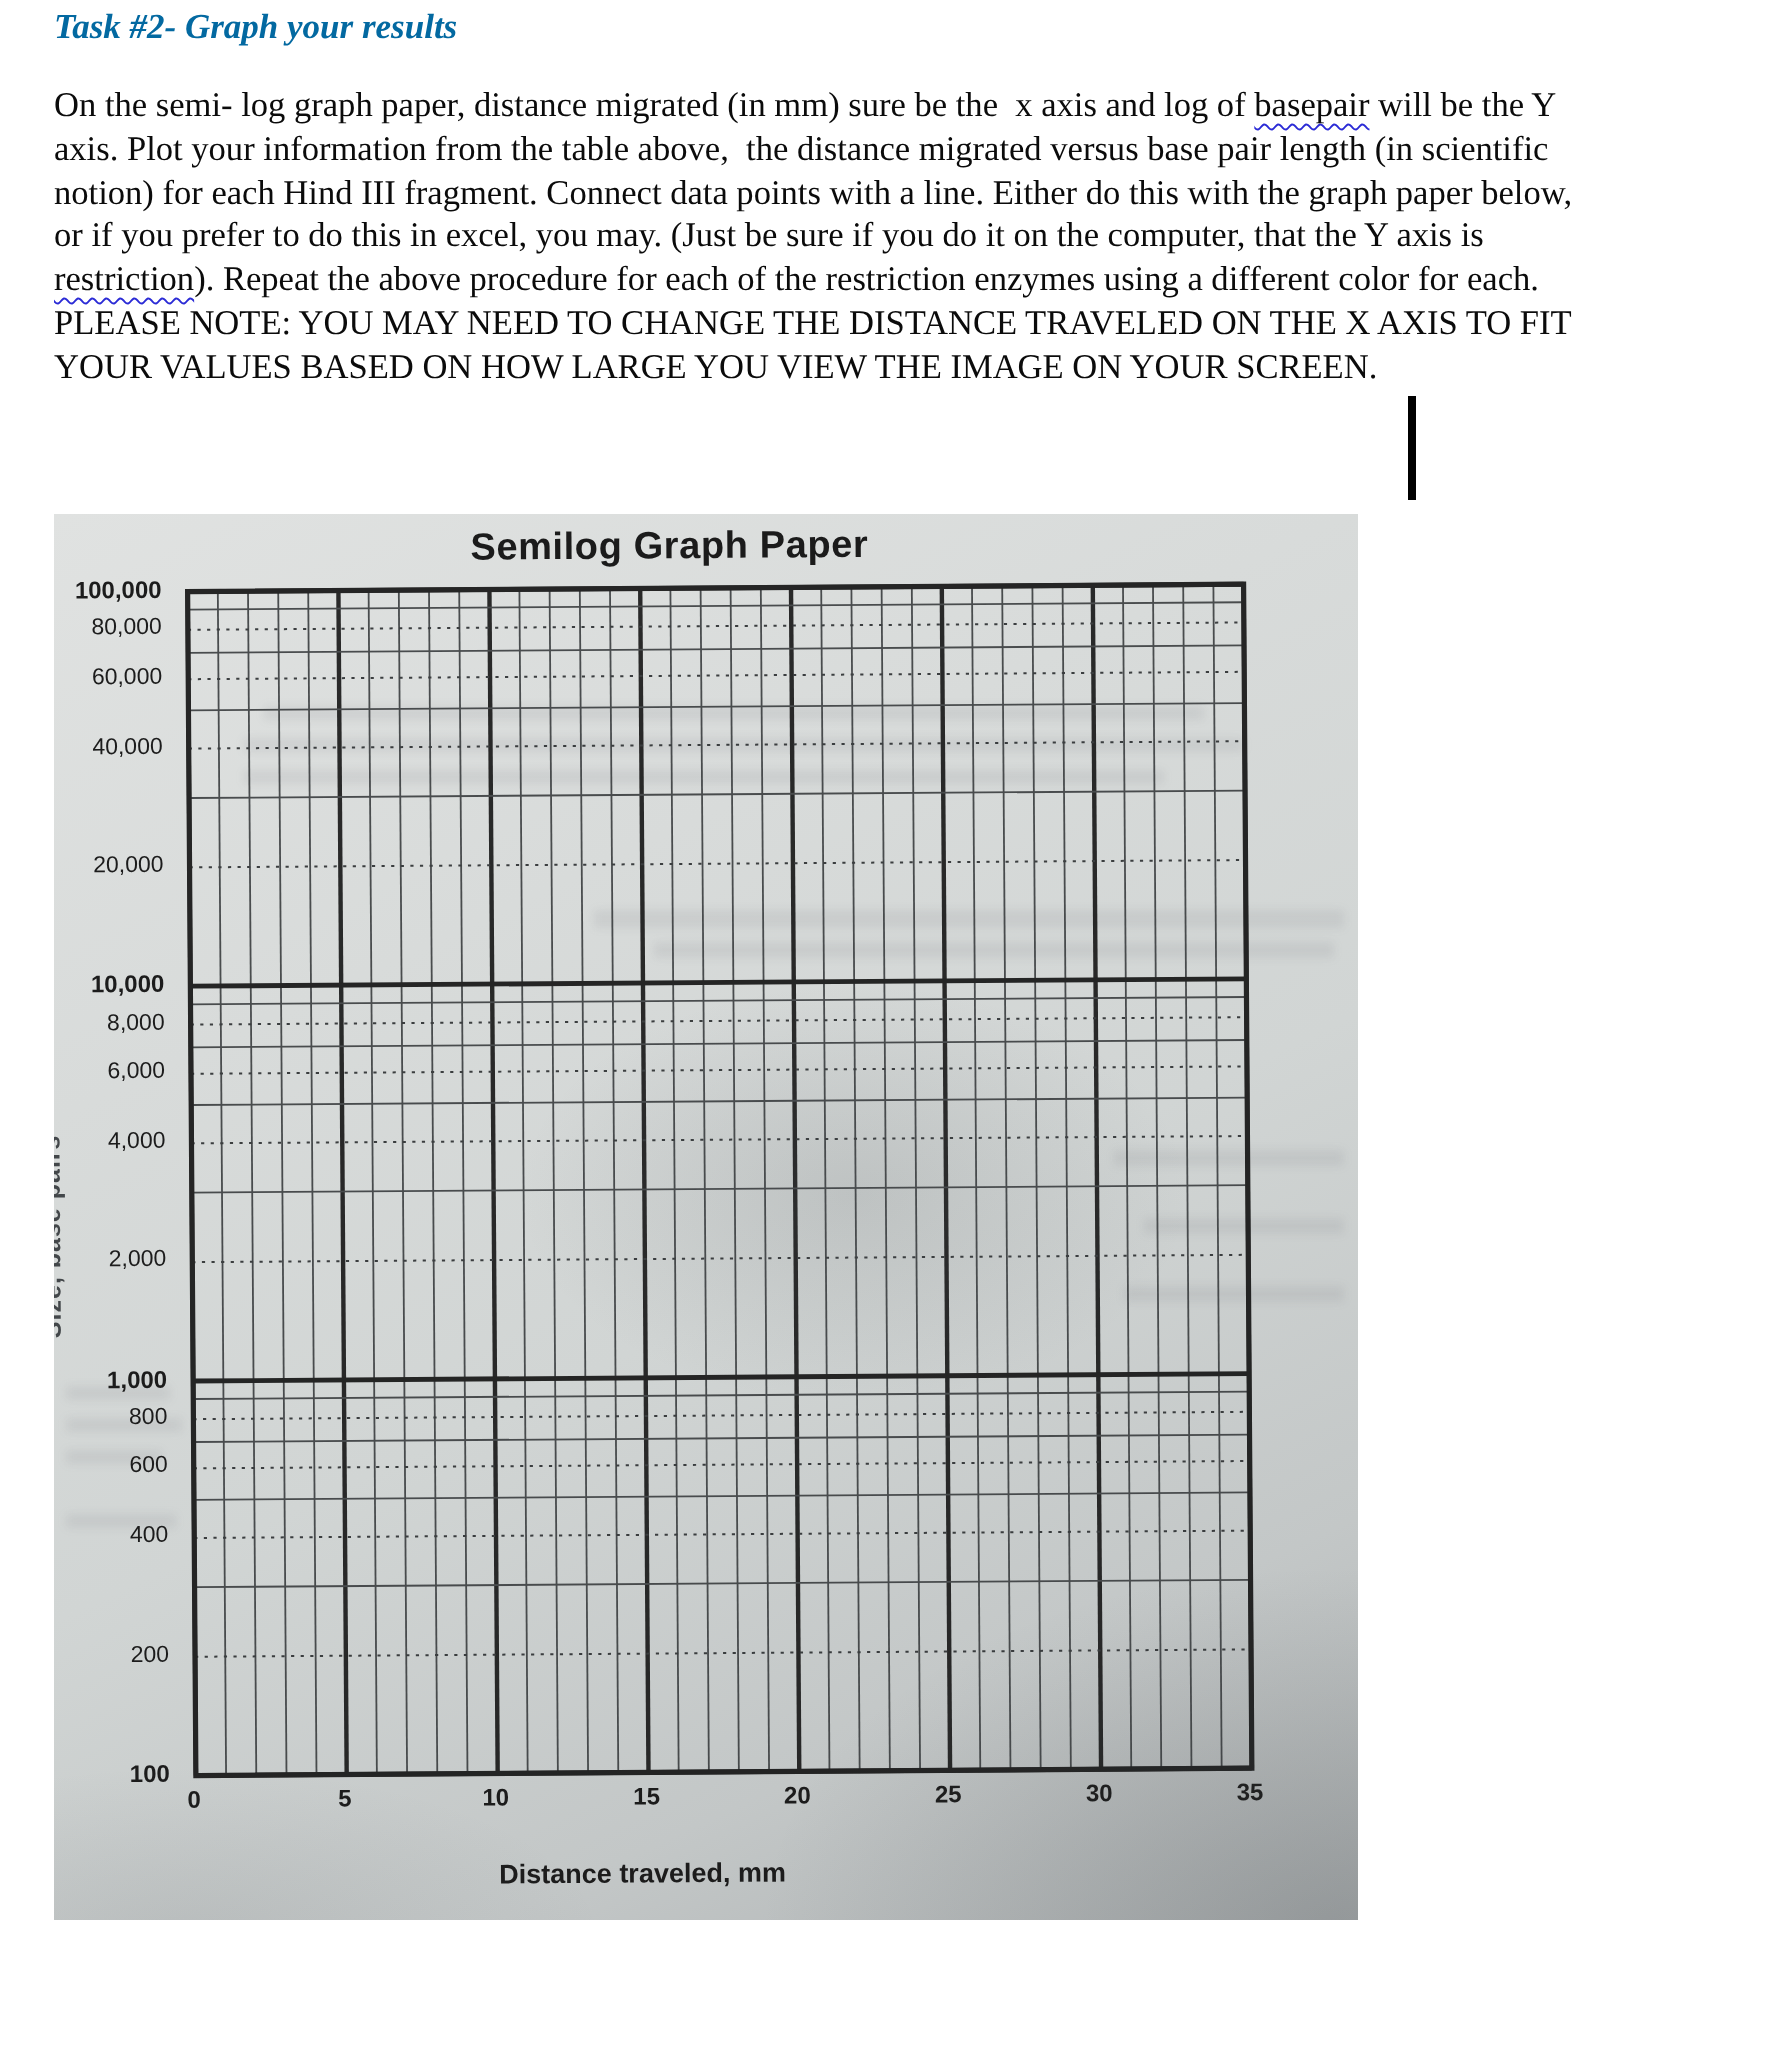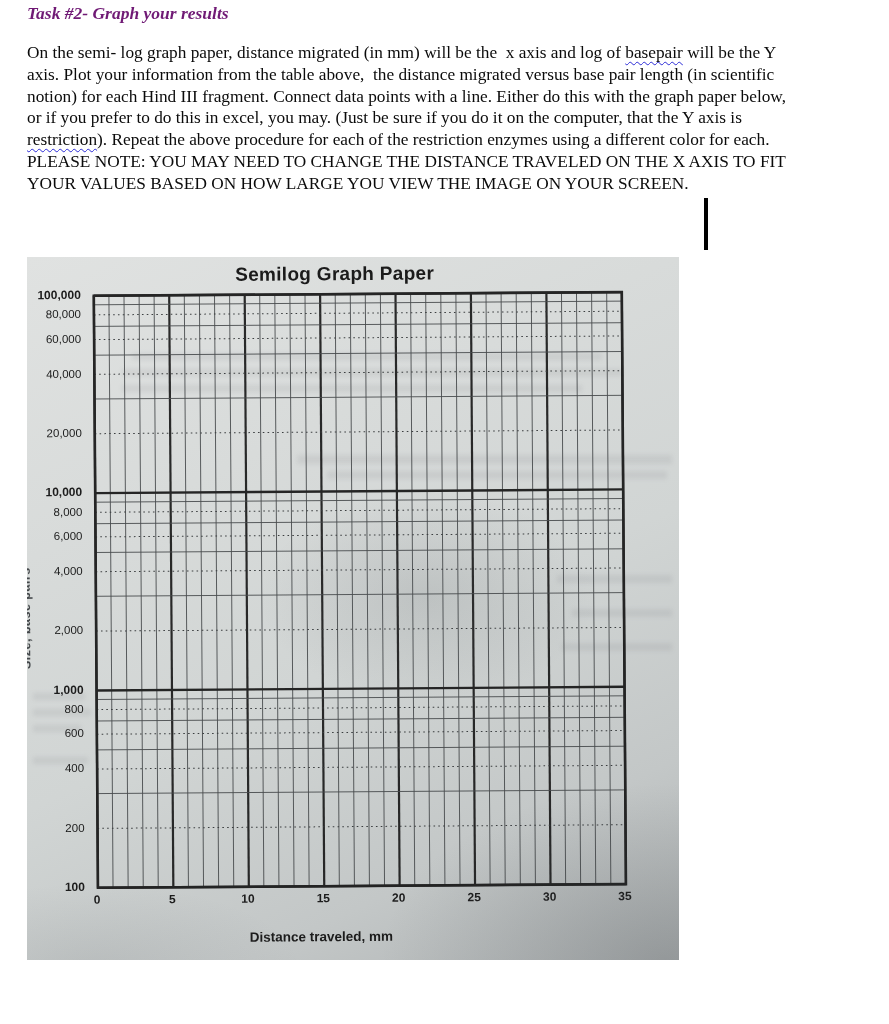--- a/index.html
+++ b/index.html
@@ -11,21 +11,21 @@
     color:#0d0d0d;
     overflow:hidden;
   }
 
   
   .doc-heading {
     position:absolute; left:27px; top:2px;
     font-family:"Liberation Serif", serif;
     font-style:italic; font-weight:700;
     font-size:17.5px; line-height:22px;
-    color:#701a75;
+    color:#0369a1;
   }
   .doc-paragraph {
     position:absolute; left:27px; top:42px; width:858px;
     font-size:17.3px; line-height:21.8px;
     white-space:pre-wrap;
     color:#0b0b0b;
   }
   .spell-error {
     text-decoration-line:underline;
     text-decoration-style:wavy;
@@ -94,21 +94,21 @@
   }
 
   
   .ghost { position:absolute; background:rgba(95,100,106,0.10); filter:blur(2px); border-radius:2px; }
 </style>
 </head>
 <body>
 
 <h1 class="doc-heading">Task #2- Graph your results</h1>
 
-<div class="doc-paragraph"><span>On the semi- log graph paper, distance migrated (in mm) will be the  x axis and log of </span><span class="spell-error">basepair</span><span> will be the Y
+<div class="doc-paragraph"><span>On the semi- log graph paper, distance migrated (in mm) sure be the  x axis and log of </span><span class="spell-error">basepair</span><span> will be the Y
 axis. Plot your information from the table above,  the distance migrated versus base pair length (in scientific
 notion) for each Hind III fragment. Connect data points with a line. Either do this with the graph paper below,
 or if you prefer to do this in excel, you may. (Just be sure if you do it on the computer, that the Y axis is
 </span><span class="spell-error">restriction</span><span>). Repeat the above procedure for each of the restriction enzymes using a different color for each.
 PLEASE NOTE: YOU MAY NEED TO CHANGE THE DISTANCE TRAVELED ON THE X AXIS TO FIT
 YOUR VALUES BASED ON HOW LARGE YOU VIEW THE IMAGE ON YOUR SCREEN.</span></div>
 
 <div class="text-cursor"></div>
 
 <div class="photo">

